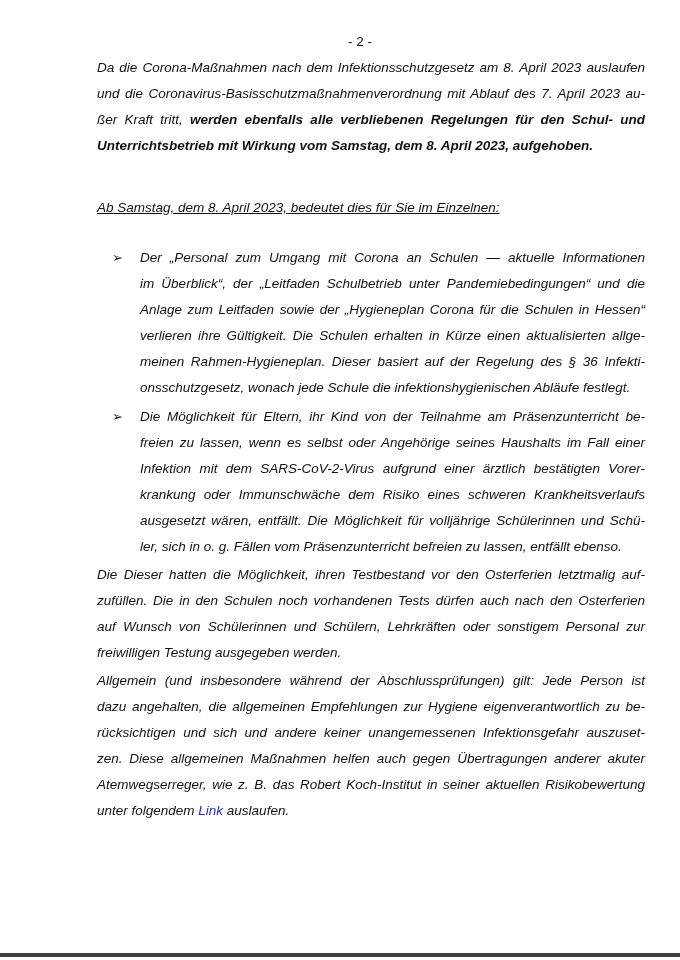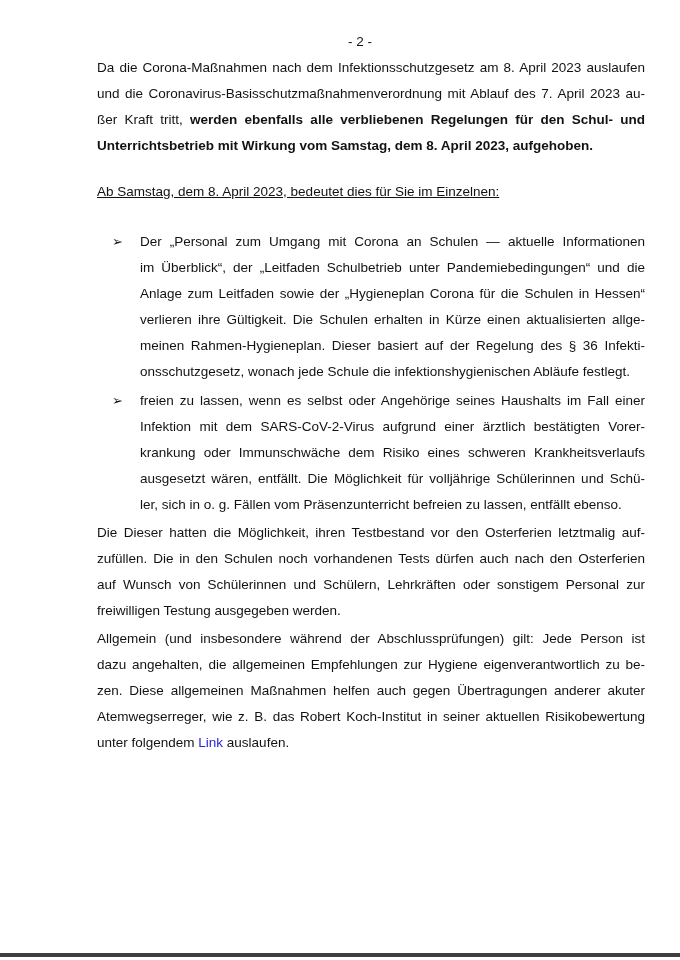--- a/index.html
+++ b/index.html
@@ -13,27 +13,27 @@
     font-family:"Liberation Sans","DejaVu Sans",sans-serif;
     font-size:13.5px;
     color:#121212;
   }
   .pagenum{
     height:26px;line-height:26px;
     text-align:center;
     transform:translateX(-11px);
   }
   .block{margin:0;}
-  .block-heading{margin-top:20px;}
+  .block-heading{margin-top:36px;}
   .block-heading + .block-bullet{margin-top:24px;}
   .block-bullet + .block-bullet{margin-top:3px;}
   .block-bullet + .block-paragraph{margin-top:2px;}
   .block-paragraph + .block-paragraph{margin-top:2px;}
   .line{
-    height:26px;line-height:26px;
+    height:26px;line-height:26px;font-style:italic;
   }
   .line.j{
     text-align:justify;
     text-align-last:justify;
   }
   .block-bullet{position:relative;padding-left:43px;}
   .marker{
     position:absolute;left:15px;top:0;
     height:26px;line-height:26px;
     font-size:13px;color:#121212;
@@ -71,36 +71,38 @@
           <div class="line j"><span class="seg">im Überblick“, der „Leitfaden Schulbetrieb unter Pandemiebedingungen“ und die</span></div>
           <div class="line j"><span class="seg">Anlage zum Leitfaden sowie der „Hygieneplan Corona für die Schulen in Hessen“</span></div>
           <div class="line j"><span class="seg">verlieren ihre Gültigkeit. Die Schulen erhalten in Kürze einen aktualisierten allge-</span></div>
           <div class="line j"><span class="seg">meinen Rahmen-Hygieneplan. Dieser basiert auf der Regelung des § 36 Infekti-</span></div>
           <div class="line"><span class="seg">onsschutzgesetz, wonach jede Schule die infektionshygienischen Abläufe festlegt.</span></div>
         </div>
       </div>
       <div class="block block-bullet">
         <span class="marker">➢</span>
         <div class="bullet-lines">
+          <div class="line j"><span class="seg">Die Möglichkeit für Eltern, ihr Kind von der Teilnahme am Präsenzunterricht be-</span></div>
           <div class="line j"><span class="seg">freien zu lassen, wenn es selbst oder Angehörige seines Haushalts im Fall einer</span></div>
           <div class="line j"><span class="seg">Infektion mit dem SARS-CoV-2-Virus aufgrund einer ärztlich bestätigten Vorer-</span></div>
           <div class="line j"><span class="seg">krankung oder Immunschwäche dem Risiko eines schweren Krankheitsverlaufs</span></div>
           <div class="line j"><span class="seg">ausgesetzt wären, entfällt. Die Möglichkeit für volljährige Schülerinnen und Schü-</span></div>
           <div class="line"><span class="seg">ler, sich in o. g. Fällen vom Präsenzunterricht befreien zu lassen, entfällt ebenso.</span></div>
         </div>
       </div>
       <div class="block block-paragraph">
         <div class="line j"><span class="seg">Die Dieser hatten die Möglichkeit, ihren Testbestand vor den Osterferien letztmalig auf-</span></div>
         <div class="line j"><span class="seg">zufüllen. Die in den Schulen noch vorhandenen Tests dürfen auch nach den Osterferien</span></div>
         <div class="line j"><span class="seg">auf Wunsch von Schülerinnen und Schülern, Lehrkräften oder sonstigem Personal zur</span></div>
         <div class="line"><span class="seg">freiwilligen Testung ausgegeben werden.</span></div>
       </div>
       <div class="block block-paragraph">
         <div class="line j"><span class="seg">Allgemein (und insbesondere während der Abschlussprüfungen) gilt: Jede Person ist</span></div>
         <div class="line j"><span class="seg">dazu angehalten, die allgemeinen Empfehlungen zur Hygiene eigenverantwortlich zu be-</span></div>
+        <div class="line j"><span class="seg">rücksichtigen und sich und andere keiner unangemessenen Infektionsgefahr auszuset-</span></div>
         <div class="line j"><span class="seg">zen. Diese allgemeinen Maßnahmen helfen auch gegen Übertragungen anderer akuter</span></div>
         <div class="line j"><span class="seg">Atemwegserreger, wie z. B. das Robert Koch-Institut in seiner aktuellen Risikobewertung</span></div>
         <div class="line"><span class="seg">unter folgendem </span><span class="seg link">Link</span><span class="seg"> auslaufen.</span></div>
       </div>
     </div>
 
   <div class="bottom-bar"></div>
 </div>
 
 </body></html>

